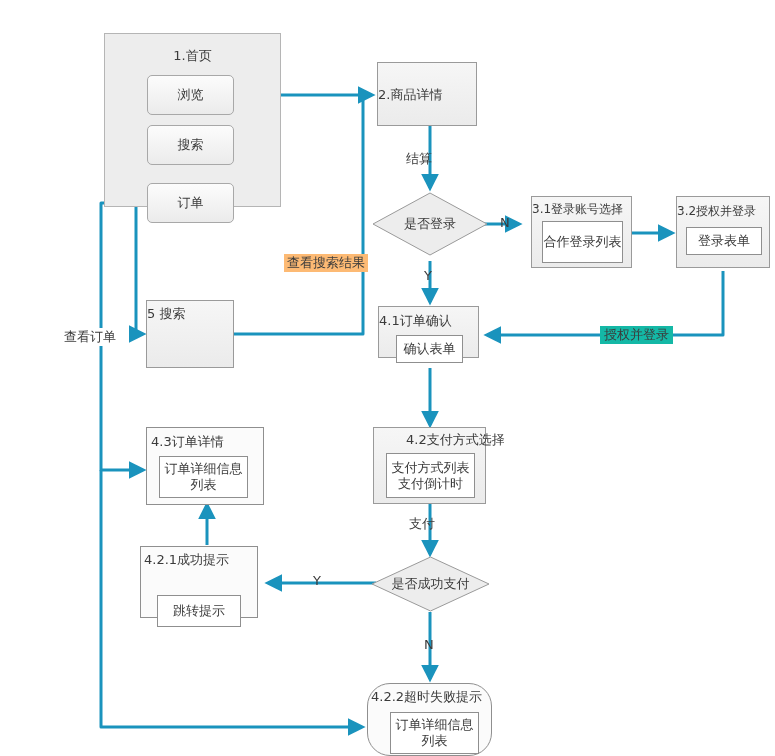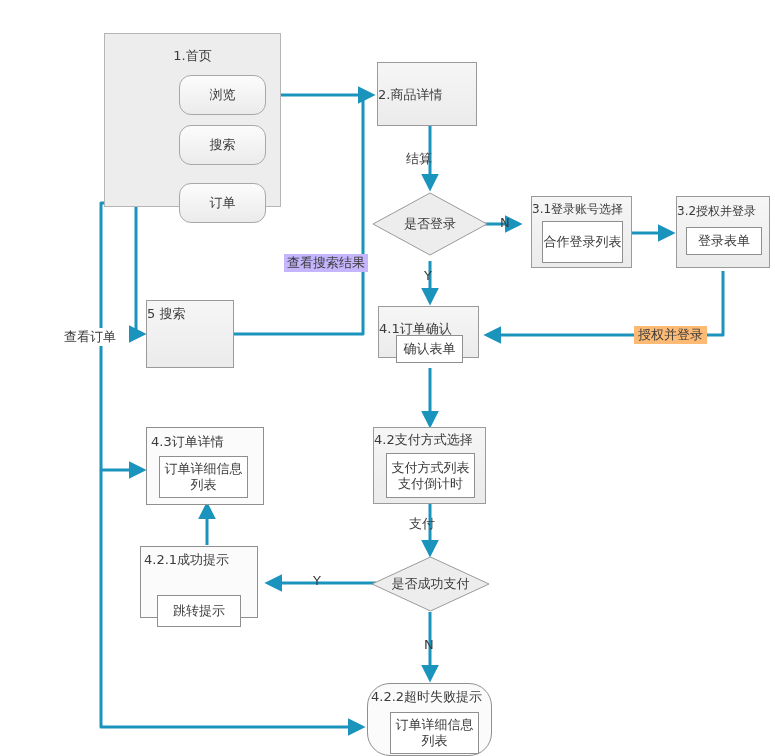--- a/index.html
+++ b/index.html
@@ -56,28 +56,27 @@
     left: 0;
     right: 0;
     text-align: center;
     font-size: 13px;
     color: #3b3b3b;
   }
   .pill {
     position: absolute;
     box-sizing: border-box;
     border: 1px solid #a8a8a8;
-    border-radius: 12px;
+    border-radius: 5px;
     background: linear-gradient(180deg, #fcfcfc 0%, #ebebeb 100%);
     display: flex;
     align-items: center;
     justify-content: center;
     font-size: 13px;
     color: #3b3b3b;
-    margin-left: 32px;
   }
   .subbox {
     position: absolute;
     box-sizing: border-box;
     border: 1px solid #8f8f8f;
     background: #ffffff;
     display: flex;
     flex-direction: column;
     align-items: center;
     justify-content: center;
@@ -198,51 +197,51 @@
     </div>
   </div>
 
   <div class="node" style="left:676px; top:196px; width:94px; height:72px; padding-top:6px;">
     <div class="node-title" style="font-size:12px;">3.2授权并登录</div>
     <div class="subbox" style="left:9px; top:30px; width:76px; height:28px;">
       <span>登录表单</span>
     </div>
   </div>
 
-  <div class="edge-label" style="left:600px; top:326px; background:#fdba74; padding:0 4px;margin-left:34px;">
+  <div class="edge-label" style="left:600px; top:326px; background:#14b8a6; padding:0 4px;">
     <span>授权并登录</span>
   </div>
 
-  <div class="edge-label" style="left:284px; top:254px; background:#c4b5fd; padding:0 3px;text-align:right;">
+  <div class="edge-label" style="left:284px; top:254px; background:#fdba74; padding:0 3px;text-align:right;">
     <span>查看搜索结果</span>
   </div>
 
   <div class="edge-label" style="left:62px; top:328px; background:#ffffff; padding:0 2px;">
     <span>查看订单</span>
   </div>
 
   <div class="node" style="left:146px; top:300px; width:88px; height:68px; padding-top:4px;">
     <div class="node-title">5 搜索</div>
   </div>
 
-  <div class="node" style="left:378px; top:306px; width:101px; height:52px; padding-top:13px;">
+  <div class="node" style="left:378px; top:306px; width:101px; height:52px; padding-top:5px;">
     <div class="node-title">4.1订单确认</div>
     <div class="subbox" style="left:17px; top:28px; width:67px; height:28px;">
       <span>确认表单</span>
     </div>
   </div>
 
   <div class="node plain" style="left:146px; top:427px; width:118px; height:78px; align-items:flex-start; padding:5px 0 0 4px;">
     <div class="node-title">4.3订单详情</div>
     <div class="subbox" style="left:12px; top:28px; width:89px; height:42px; white-space:normal;">
       <span>订单详细信息列表</span>
     </div>
   </div>
 
-  <div class="node" style="left:373px; top:427px; width:113px; height:77px; padding-top:3px;">
+  <div class="node" style="left:373px; top:427px; width:113px; height:77px; padding-top:3px;padding-left:32px;">
     <div class="node-title">4.2支付方式选择</div>
     <div class="subbox" style="left:12px; top:25px; width:89px; height:45px;">
       <span>支付方式列表</span>
       <span>支付倒计时</span>
     </div>
   </div>
 
   <div class="edge-label" style="left:409px; top:515px;">
     <span>支付</span>
   </div>

